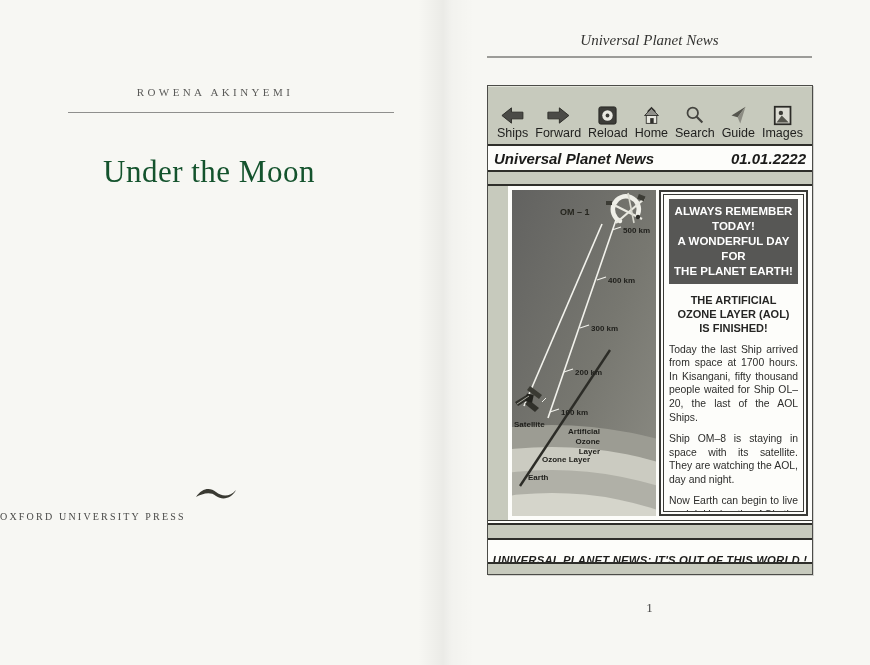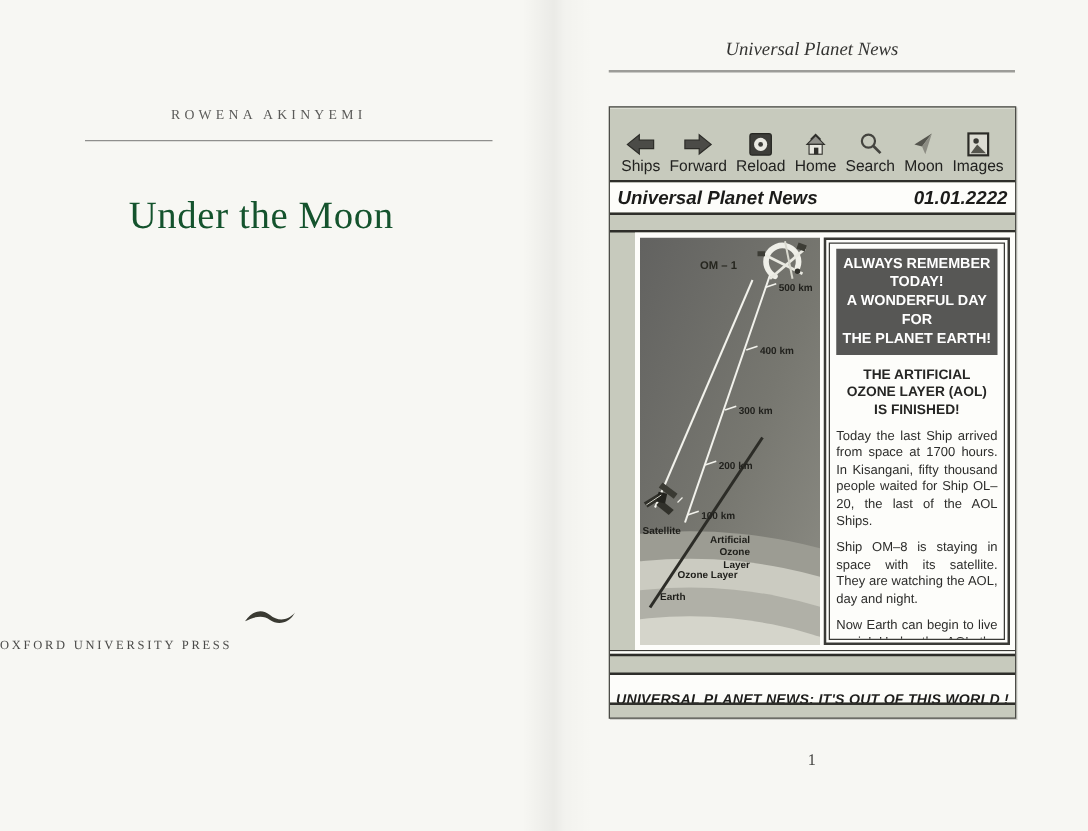--- a/index.html
+++ b/index.html
@@ -120,21 +120,21 @@
             <circle cx="10" cy="9" r="6" fill="none" stroke="#44443f" stroke-width="2"></circle>
             <line x1="14.5" y1="13.5" x2="21" y2="20" stroke="#44443f" stroke-width="2.5"></line>
           </svg>
           <span class="tlabel">Search</span>
         </div>
         <div class="tbtn">
           <svg class="ticon" viewBox="0 0 24 24">
             <polygon points="20,2 4,12 11,14" fill="#55554e"></polygon>
             <polygon points="20,2 11,14 14,21" fill="#8c8c83"></polygon>
           </svg>
-          <span class="tlabel">Moon</span>
+          <span class="tlabel">Guide</span>
         </div>
         <div class="tbtn">
           <svg class="ticon" viewBox="0 0 22 24">
             <rect x="2" y="2" width="18" height="20" fill="#dcdcd3" stroke="#2b2b27" stroke-width="2"></rect>
             <circle cx="9" cy="9" r="2.5" fill="#3a3a35"></circle>
             <path d="M4 20 L10 12 L14 16 L18 20 Z" fill="#55554d"></path>
           </svg>
           <span class="tlabel">Images</span>
         </div>
       </div>

